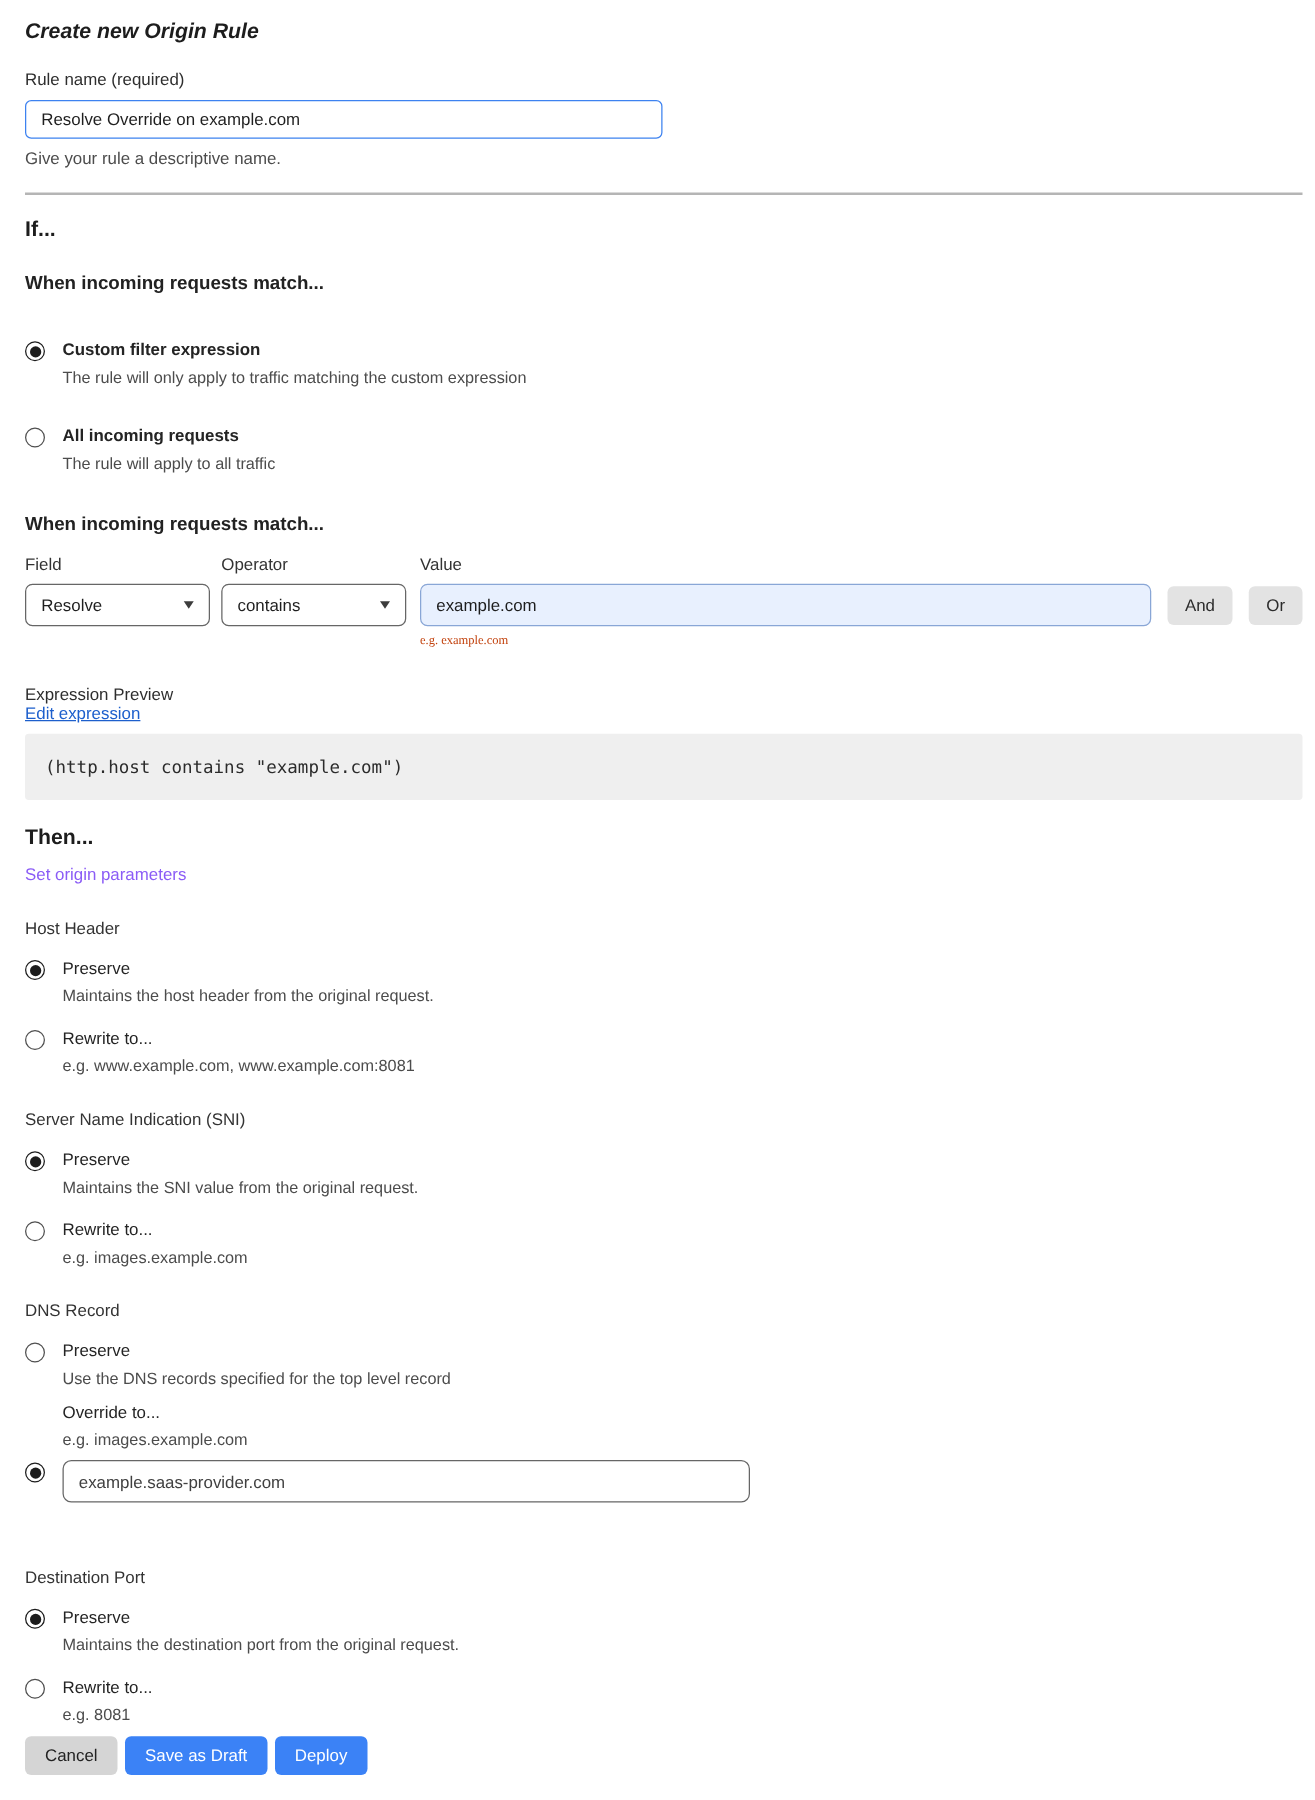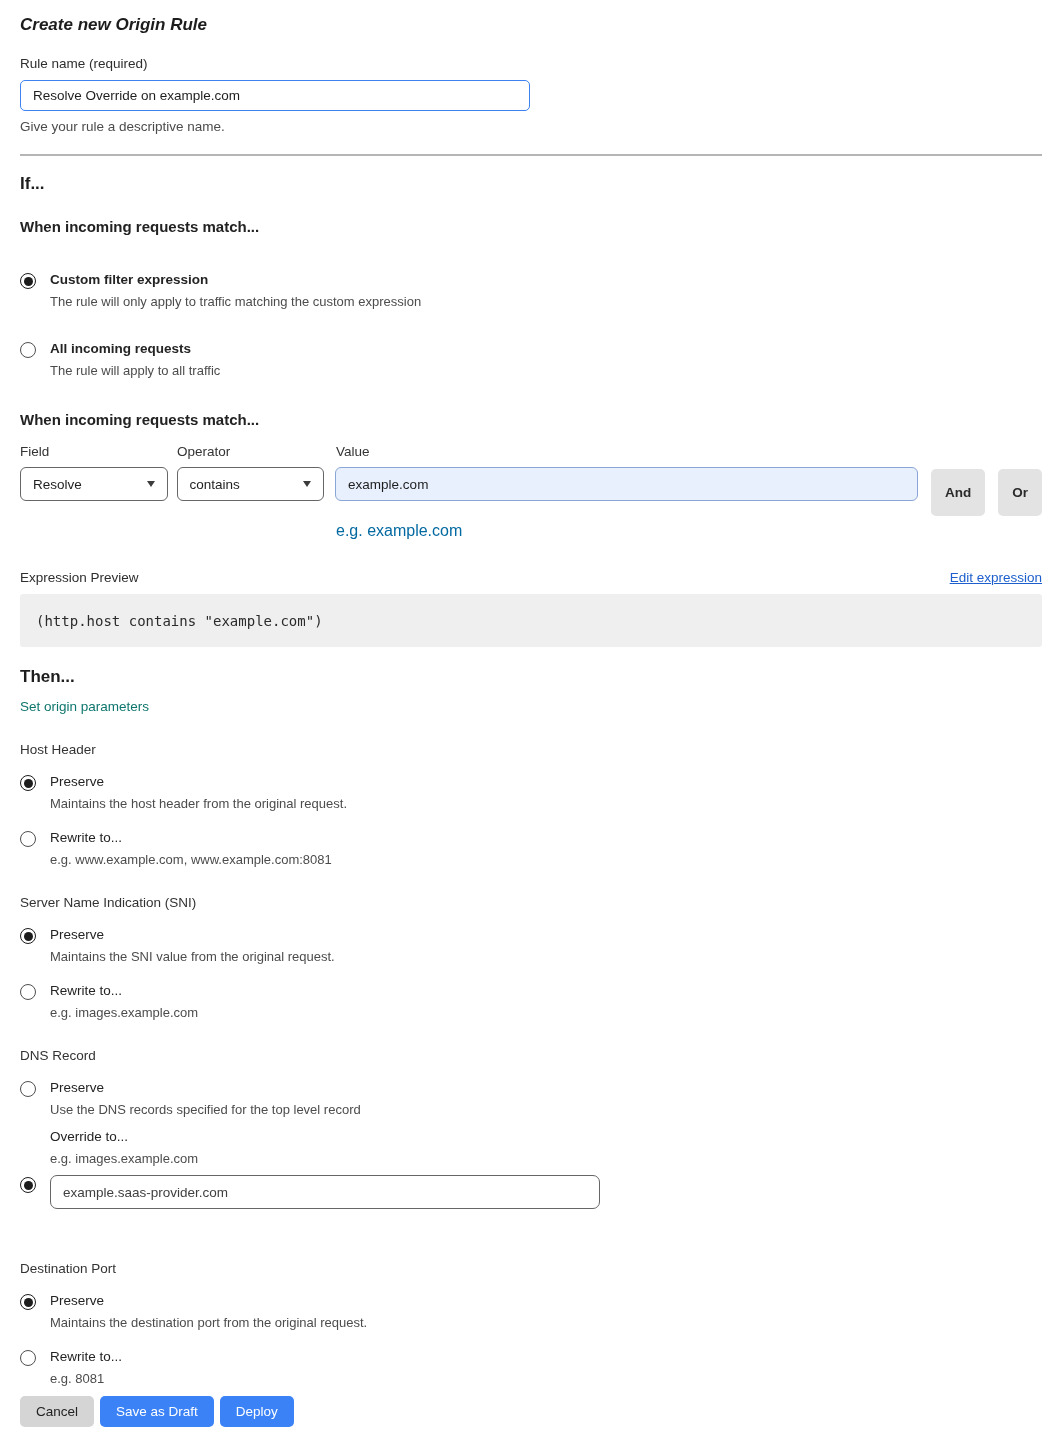--- a/index.html
+++ b/index.html
@@ -62,37 +62,37 @@
     width: 0; height: 0;
     border-left: 4.5px solid transparent; border-right: 4.5px solid transparent;
     border-top: 6px solid #3c3c3c;
   }
   .value-input {
     width: 585px; height: 34px; background: #e8f0fe; border: 1px solid #89a6d6;
     border-radius: 6px; padding: 12px 12px; font-size: 13.5px; color: #1d1d1d;
     font-family: "Liberation Sans", sans-serif; outline: none;
   }
   .chip-btn {
-    height: 47px; margin-top: 2px; margin-left: 13px; border: none; border-radius: 5px;
+    height: 31px; margin-top: 2px; margin-left: 13px; border: none; border-radius: 5px;
     background: #e3e3e3; color: #2b2b2b; font-size: 13.5px; padding: 0 14px;
-    font-family: "Liberation Sans", sans-serif; cursor: pointer; font-weight: bold;
-  }
-  .value-help { margin-left: 316px; margin-top: 6px; font-size: 16px; color: #0369a1; }
-
-  .preview-row { display: flex; justify-content: space-between; align-items: flex-start; margin-top: 30px; }
+    font-family: "Liberation Sans", sans-serif; cursor: pointer;
+  }
+  .value-help { margin-left: 316px; margin-top: 6px; font-size: 10px; color: #c2410c; font-family: Liberation Serif, serif; }
+
+  .preview-row { display: flex; justify-content: space-between; align-items: flex-start; margin-top: 30px; flex-direction: column; }
   .preview-label { font-size: 13.5px; color: #2e2e2e; }
   .link { font-size: 13.5px; color: #1d5fcc; text-decoration: underline; cursor: pointer; }
 
   .code-box {
     margin-top: 9px; height: 53px; background: #efefef; border-radius: 3px;
     display: flex; align-items: center; padding: 0 16px;
     font-family: "DejaVu Sans Mono", monospace; font-size: 14px; color: #2b2b2b;
   }
 
-  .then-sub { margin-top: 12px; font-size: 13.5px; color: #0f766e; }
+  .then-sub { margin-top: 12px; font-size: 13.5px; color: #8b5cf6; }
   .group-label { font-size: 13.5px; color: #333; }
   .gl-host { margin-top: 28px; }
   .gl-sni { margin-top: 27px; }
   .gl-dns { margin-top: 27px; }
   .gl-port { margin-top: 52px; }
   .then-opt-1 { margin-top: 16px; }
   .then-opt-2 { margin-top: 17px; }
 
   .override-option { margin-top: 10px; }
   .override-option .radio { align-self: flex-end; margin-bottom: 16px; margin-top: 0; }

